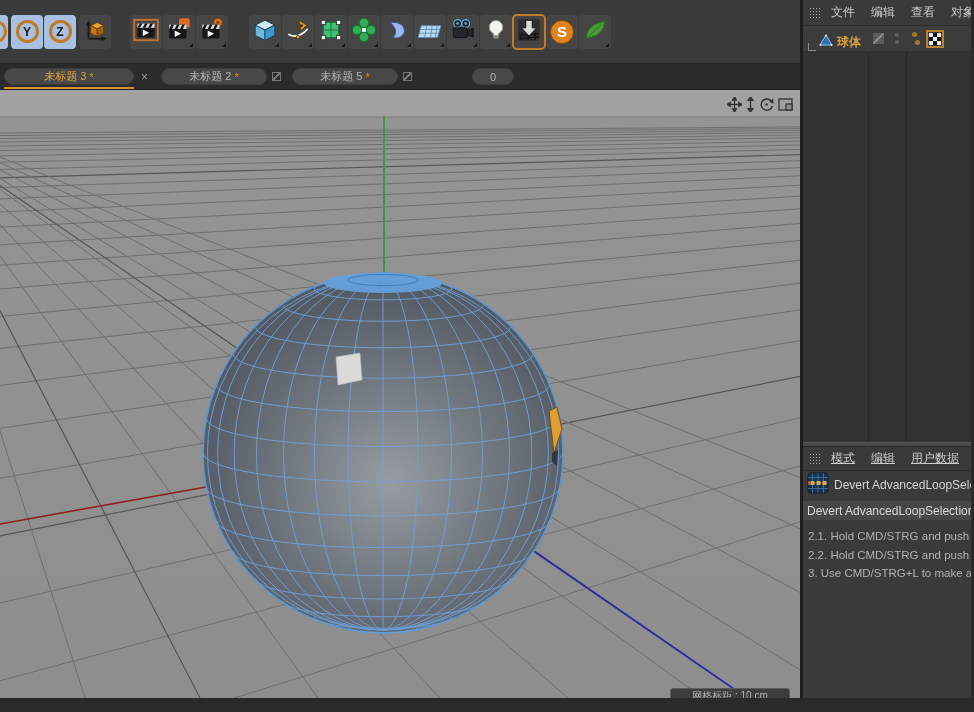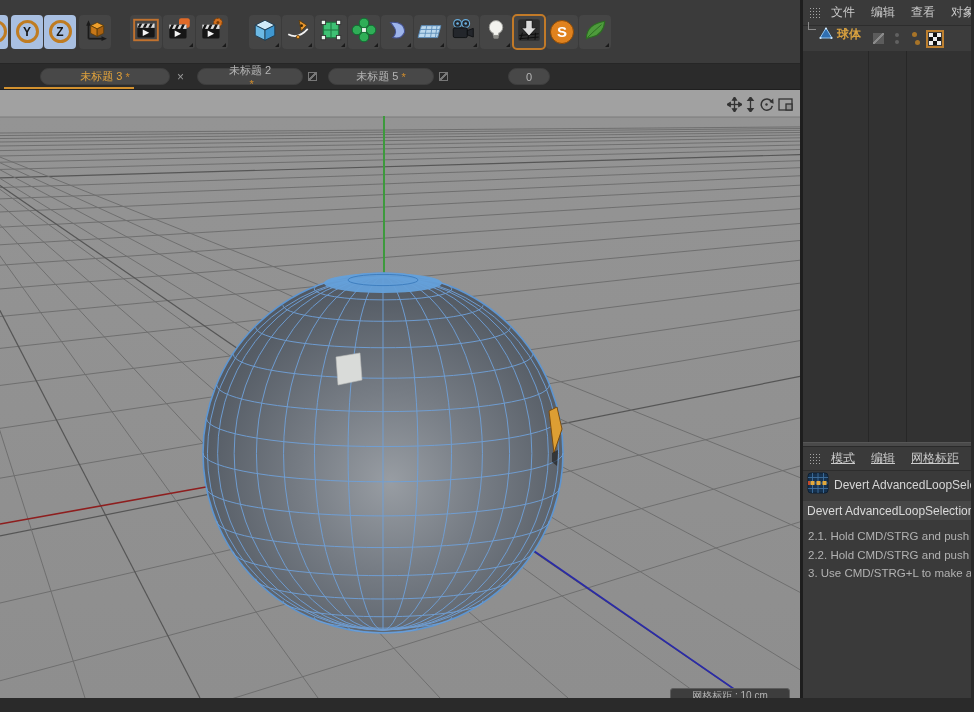--- a/index.html
+++ b/index.html
@@ -31,21 +31,21 @@
           font-size:12px; font-weight:bold; color:#151515; }
   .xpartial { width:8px; overflow:hidden; border-radius:0 4px 4px 0; }
   .xpartial .ring { margin-left:-18px; }
   .gap18 { width:18px; flex:none; } .gap20 { width:20px; flex:none; } .gap2 { width:2px; flex:none; }
   .s-glyph { width:24px; height:24px; border-radius:50%; background:#e0821e;
              border:1px solid #8a4a08; color:#fff; font-weight:bold; font-size:15px;
              display:flex; align-items:center; justify-content:center; }
 
   
   .tabbar { height:26px; background:#2b2b2b; display:flex; align-items:center;
-            position:relative; border-bottom:1px solid #1f1f1f;padding-left:36px; }
+            position:relative; border-bottom:1px solid #1f1f1f; }
   .tabpill { height:17px; border-radius:9px; background:#484848; border:1px solid #3e3e3e;
              display:flex; align-items:center; justify-content:center;
              font-size:11px; color:#b5b5b5; flex:none; }
   .tabpill .star { color:#d28d2c; margin-left:3px; }
   .tabpill.active { color:#e2a33c; }
   .tab-underline { position:absolute; left:4px; top:23px; width:130px; height:2px; background:#d2912f; }
   .tab-close { color:#9a9a9a; font-size:12px; margin-left:7px; line-height:10px; }
   .detach { width:9px; height:9px; border:1px solid #777; margin-left:5px; flex:none;
             background:linear-gradient(135deg, transparent 42%, #777 42%, #777 58%, transparent 58%); }
 
@@ -63,21 +63,21 @@
         display:flex; flex-direction:column; overflow:hidden; }
   .rp-menu { height:26px; flex:none; display:flex; align-items:center; background:#3a3a3a;
              border-bottom:1px solid #2d2d2d; font-size:12px; color:#cbcbcb; white-space:nowrap; }
   .rp-menu .mitem { padding:0 8px; }
   .dotgrid { width:12px; height:11px; margin:0 2px 0 6px; flex:none;
              background-image:radial-gradient(#a6a6a6 0.9px, transparent 1px);
              background-size:3px 3px; }
   .om-body { height:416px; flex:none; background:#323232; position:relative; }
   .om-col-div { position:absolute; top:0; bottom:0; width:1px; background:#272727; }
   .om-row { position:absolute; left:0; right:0; top:0; height:25px; background:#3c3c3c;
-            display:flex; align-items:flex-start; }
+            display:flex; align-items:flex-end; }
   .tree-elbow { width:8px; height:8px; border-left:1px solid #8a8a8a; border-bottom:1px solid #8a8a8a;
             margin:-4px 3px 0 5px; flex:none; }
   .obj-name { color:#d9a13e; font-size:12px; font-weight:bold; margin-left:4px; }
   .layer-sq { position:absolute; left:70px; top:7px; width:11px; height:11px; background:#5c5c5c;
             background-image:linear-gradient(135deg, transparent 45%, #8a8a8a 45%, #8a8a8a 55%, transparent 55%); }
   .vdots { position:absolute; left:92px; top:7px; display:flex; flex-direction:column; gap:3px; }
   .vdots i { width:4px; height:4px; border-radius:50%; background:#616161; }
   .odots { position:absolute; left:109px; top:6px; display:flex; flex-direction:column; gap:3px; }
   .odots i { width:5px; height:5px; border-radius:50%; background:#a87428; }
   .odots i:last-child { margin-left:3px; }
@@ -286,21 +286,21 @@
         </div>
       </div>
 
       <div class="tabbar">
         <div class="tabpill active" style="margin-left:4px;width:130px;">
           <span>未标题 3</span>
           <span class="star">*</span>
         </div>
         <div class="tab-underline"></div>
         <span class="tab-close">×</span>
-        <div class="tabpill" style="margin-left:13px;width:106px;flex-direction:column;">
+        <div class="tabpill" style="margin-left:13px;width:106px;">
           <span>未标题 2</span>
           <span class="star">*</span>
         </div>
         <span class="detach"></span>
         <div class="tabpill" style="margin-left:11px;width:106px;">
           <span>未标题 5</span>
           <span class="star">*</span>
         </div>
         <span class="detach"></span>
         <div class="tabpill" style="margin-left:60px;width:42px;">
@@ -489,21 +489,21 @@
           </span>
         </div>
       </div>
 
       <div class="rp-splitter"></div>
 
       <div class="rp-menu" style="height:24px;text-decoration:underline;">
         <span class="dotgrid"></span>
         <span class="mitem">模式</span>
         <span class="mitem">编辑</span>
-        <span class="mitem">网格标距</span>
+        <span class="mitem">用户数据</span>
       </div>
       <div class="ap-plugin">
         <span>
           <svg width="22" height="22" viewBox="0 0 22 22">
             <rect x="1" y="1" width="20" height="20" rx="3" fill="#16324f" stroke="#0c1f33" stroke-width="1"></rect>
             <g stroke="#3e6f9e" stroke-width="0.9">
               <line x1="5.5" y1="1" x2="5.5" y2="21"></line>
                 <line x1="11" y1="1" x2="11" y2="21"></line>
                 <line x1="16.5" y1="1" x2="16.5" y2="21"></line>
               <line x1="1" y1="5.5" x2="21" y2="5.5"></line>

